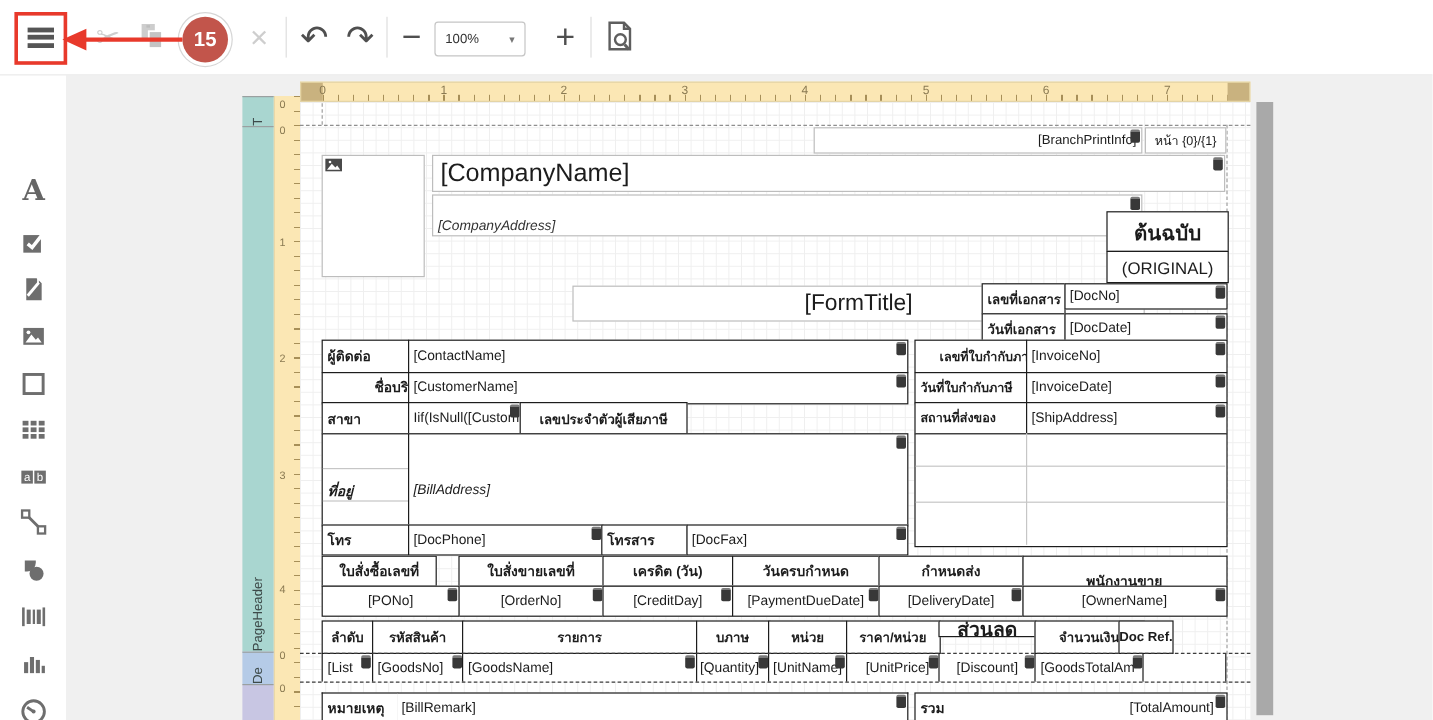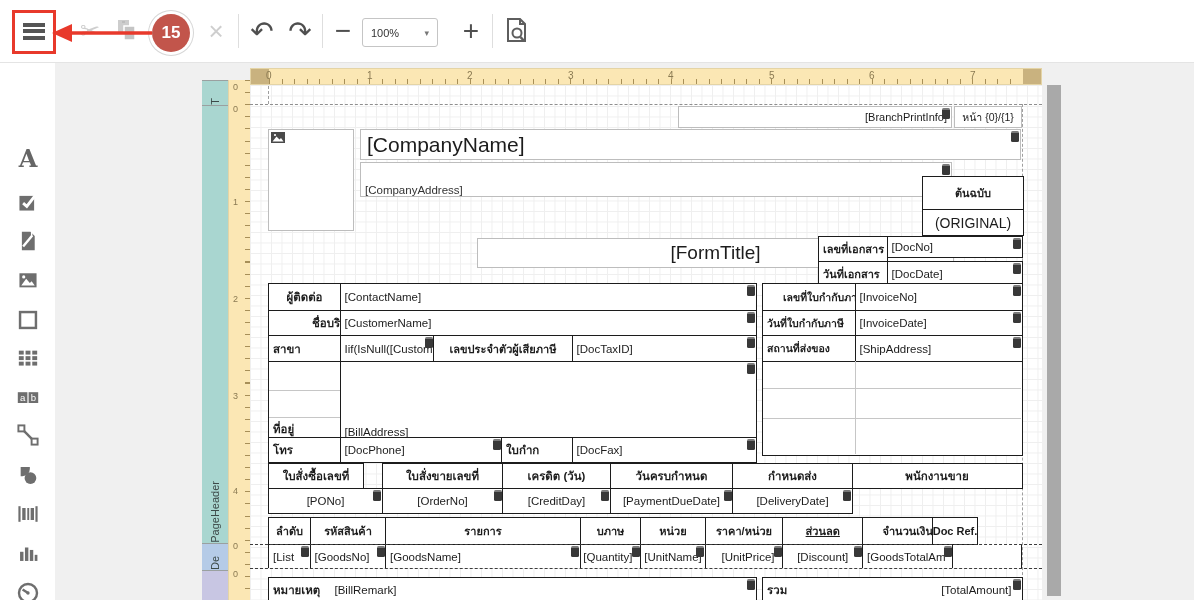--- a/index.html
+++ b/index.html
@@ -39,21 +39,21 @@
   .dashh{position:absolute;height:0;border-top:1px dashed #8f8f8f;}
   .dashv{position:absolute;width:0;border-left:1px dashed #9f9f9f;}
   
   .c{position:absolute;background:#fff;border:1.5px solid #1c1c1c;box-sizing:border-box;
      font-size:11.5px;display:flex;align-items:center;overflow:hidden;white-space:nowrap;padding:0 4px;z-index:2;}
   .g{position:absolute;background:#fff;border:1px solid #bdbdbd;box-sizing:border-box;
      font-size:11.5px;display:flex;align-items:center;overflow:hidden;white-space:nowrap;padding:0 4px;z-index:2;}
   .b{font-weight:bold;}
   .ctr{justify-content:center;}
   .rgt{justify-content:flex-end;}
-  .top{align-items:flex-end;padding-top:19px;}
+  .top{align-items:center;padding-top:19px;font-style:italic;}
   .mk{position:absolute;width:8px;height:11px;right:1px;top:1px;border-radius:1.5px;z-index:6;
       background:linear-gradient(#7a7a7a 0 2px,#383838 2px);}
   .inln{position:absolute;background:#c6c6c6;z-index:3;}
   .dline{position:absolute;height:0;border-top:1.5px dashed #3c3c3c;z-index:5;}
   
   .ann{z-index:10;}
   #ann-box{left:12px;top:10px;width:44px;height:44px;border:3px solid #e8392b;box-sizing:border-box;}
   
   #badge{left:152px;top:14px;width:38px;height:38px;border-radius:50%;background:#c2554b;color:#fff;
          display:flex;align-items:center;justify-content:center;font-size:17px;font-weight:bold;
@@ -287,21 +287,21 @@
   </div>
   <div class="g" style="left:360px;top:129px;width:661px;height:31px;font-size:21px;padding-left:6px;">
       <span>[CompanyName]</span>
       <i class="mk"></i>
     </div>
   <div class="g top" style="left:360px;top:162px;width:592px;height:35px;color:#333;">
       <span>[CompanyAddress]</span>
       <i class="mk"></i>
     </div>
 
-  <div class="c ctr b" style="left:922px;top:176px;width:102px;height:34px;font-size:11px;">
+  <div class="c ctr b" style="left:922px;top:176px;width:102px;height:34px;font-size:17px;">
       <span>ต้นฉบับ</span>
     </div>
   <div class="c ctr" style="left:922px;top:209px;width:102px;height:27px;font-size:14px;">
       <span>(ORIGINAL)</span>
     </div>
 
   <div class="g ctr" style="left:477px;top:238px;width:477px;height:30px;font-size:19px;">
       <span>[FormTitle]</span>
       <i class="mk"></i>
     </div>
@@ -313,21 +313,21 @@
       <i class="mk"></i>
     </div>
   <div class="c b" style="left:818px;top:260.5px;width:70px;height:26px;font-size:11px;">
       <span>วันที่เอกสาร</span>
     </div>
   <div class="c" style="left:886.5px;top:260.5px;width:136px;height:26px;">
       <span>[DocDate]</span>
       <i class="mk"></i>
     </div>
 
-  <div class="c b" style="left:268px;top:283px;width:73px;height:28px;justify-content:center;">
+  <div class="c b" style="left:268px;top:283px;width:73px;height:28px;">
       <span>ผู้ติดต่อ</span>
     </div>
   <div class="c" style="left:339.5px;top:283px;width:417px;height:28px;">
       <span>[ContactName]</span>
       <i class="mk"></i>
     </div>
   <div class="c b" style="left:268px;top:309.5px;width:73px;height:27px;padding-left:43px;">
       <span>ชื่อบริษัท</span>
     </div>
   <div class="c" style="left:339.5px;top:309.5px;width:417px;height:27px;">
@@ -336,43 +336,39 @@
     </div>
   <div class="c b" style="left:268px;top:335px;width:73px;height:27px;">
       <span>สาขา</span>
     </div>
   <div class="c" style="left:339.5px;top:335px;width:95px;height:27px;">
       <span>Iif(IsNull([Custom</span>
       <i class="mk"></i>
     </div>
   <div class="c b ctr" style="left:433px;top:335px;width:140px;height:27px;font-size:11px;">
       <span>เลขประจำตัวผู้เสียภาษี</span>
-    </div>
-  <div class="c" style="left:571.5px;top:335px;width:185px;height:27px;">
-      <span>[DocTaxID]</span>
-      <i class="mk"></i>
     </div>
   <div class="c b top" style="left:268px;top:360.5px;width:73px;height:78px;">
       <span>ที่อยู่</span>
     </div>
   <div class="c top" style="left:339.5px;top:360.5px;width:417px;height:78px;">
       <span>[BillAddress]</span>
       <i class="mk"></i>
     </div>
   <div class="inln" style="left:269px;top:390px;width:71px;height:1px;"></div>
   <div class="inln" style="left:269px;top:417px;width:71px;height:1px;"></div>
   <div class="c b" style="left:268px;top:437px;width:73px;height:26px;">
       <span>โทร</span>
     </div>
   <div class="c" style="left:339.5px;top:437px;width:163px;height:26px;">
       <span>[DocPhone]</span>
       <i class="mk"></i>
     </div>
   <div class="c b" style="left:501px;top:437px;width:72px;height:26px;">
-      <span>ใบกำก</span>
+      <span>โทรสาร</span>
     </div>
   <div class="c" style="left:571.5px;top:437px;width:185px;height:26px;">
       <span>[DocFax]</span>
       <i class="mk"></i>
     </div>
 
   <div class="c b" style="left:762px;top:283px;width:94px;height:28px;font-size:10.5px;padding-left:20px;">
       <span>เลขที่ใบกำกับภาษี</span>
     </div>
   <div class="c" style="left:854.5px;top:283px;width:168px;height:28px;">
@@ -406,21 +402,21 @@
     </div>
   <div class="c b ctr" style="left:502px;top:463px;width:109px;height:26px;">
       <span>เครดิต (วัน)</span>
     </div>
   <div class="c b ctr" style="left:609.5px;top:463px;width:124px;height:26px;">
       <span>วันครบกำหนด</span>
     </div>
   <div class="c b ctr" style="left:732px;top:463px;width:121px;height:26px;">
       <span>กำหนดส่ง</span>
     </div>
-  <div class="c b ctr" style="left:851.5px;top:463px;width:171px;height:26px;">
+  <div class="c b ctr" style="left:851.5px;top:463px;width:171px;height:42px;">
       <span>พนักงานขาย</span>
     </div>
   <div class="c ctr" style="left:381.5px;top:487.5px;width:122px;height:26px;">
       <span>[OrderNo]</span>
       <i class="mk"></i>
     </div>
   <div class="c ctr" style="left:268px;top:487.5px;width:115px;height:26px;">
       <span>[PONo]</span>
       <i class="mk"></i>
     </div>
@@ -429,40 +425,44 @@
       <i class="mk"></i>
     </div>
   <div class="c ctr" style="left:609.5px;top:487.5px;width:124px;height:26px;">
       <span>[PaymentDueDate]</span>
       <i class="mk"></i>
     </div>
   <div class="c ctr" style="left:732px;top:487.5px;width:121px;height:26px;">
       <span>[DeliveryDate]</span>
       <i class="mk"></i>
     </div>
+  <div class="c ctr" style="left:851.5px;top:487.5px;width:171px;height:26px;">
+      <span>[OwnerName]</span>
+      <i class="mk"></i>
+    </div>
 
   <div class="c b ctr" style="left:268px;top:517px;width:43px;height:28px;font-size:11px;">
       <span>ลำดับ</span>
     </div>
   <div class="c b ctr" style="left:309.5px;top:517px;width:77px;height:28px;font-size:11px;">
       <span>รหัสสินค้า</span>
     </div>
   <div class="c b ctr" style="left:385px;top:517px;width:196px;height:28px;font-size:11px;">
       <span>รายการ</span>
     </div>
   <div class="c b ctr" style="left:579.5px;top:517px;width:62px;height:28px;font-size:11px;">
       <span>บภาษ</span>
     </div>
   <div class="c b ctr" style="left:640px;top:517px;width:66px;height:28px;font-size:11px;">
       <span>หน่วย</span>
     </div>
   <div class="c b ctr" style="left:704.5px;top:517px;width:79px;height:28px;font-size:11px;">
       <span>ราคา/หน่วย</span>
     </div>
-  <div class="c b ctr" style="left:782px;top:517px;width:81.5px;height:28px;font-size:11px;text-decoration:underline;">
+  <div class="c b ctr" style="left:782px;top:517px;width:81.5px;height:14px;font-size:16px;text-decoration:underline;">
       <span>ส่วนลด</span>
     </div>
   <div class="c b ctr" style="left:862px;top:517px;width:91.5px;height:28px;font-size:11px;">
       <span>จำนวนเงิน</span>
     </div>
   <div class="c b ctr" style="left:932px;top:517px;width:46px;height:28px;font-size:11px;">
       <span>Doc Ref.</span>
     </div>
 
   <div class="c" style="left:268px;top:545px;width:43px;height:23px;border-top:none;border-bottom:none;">

